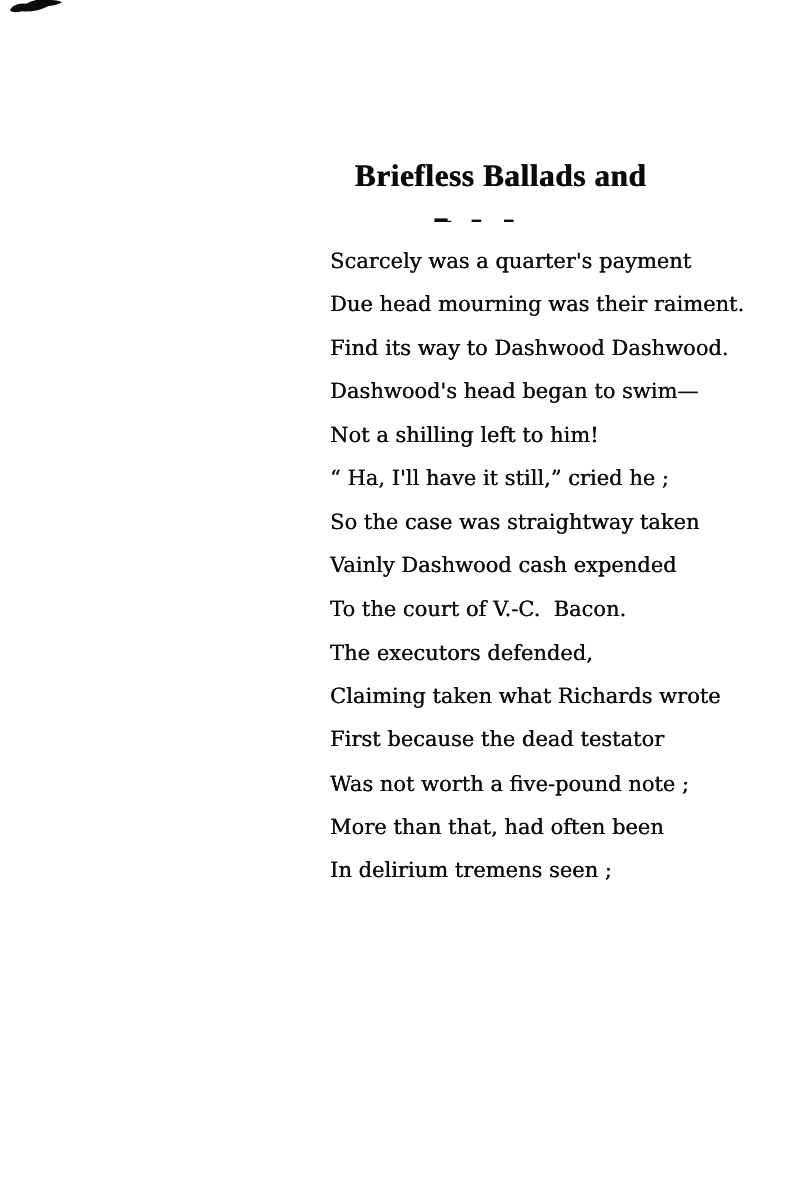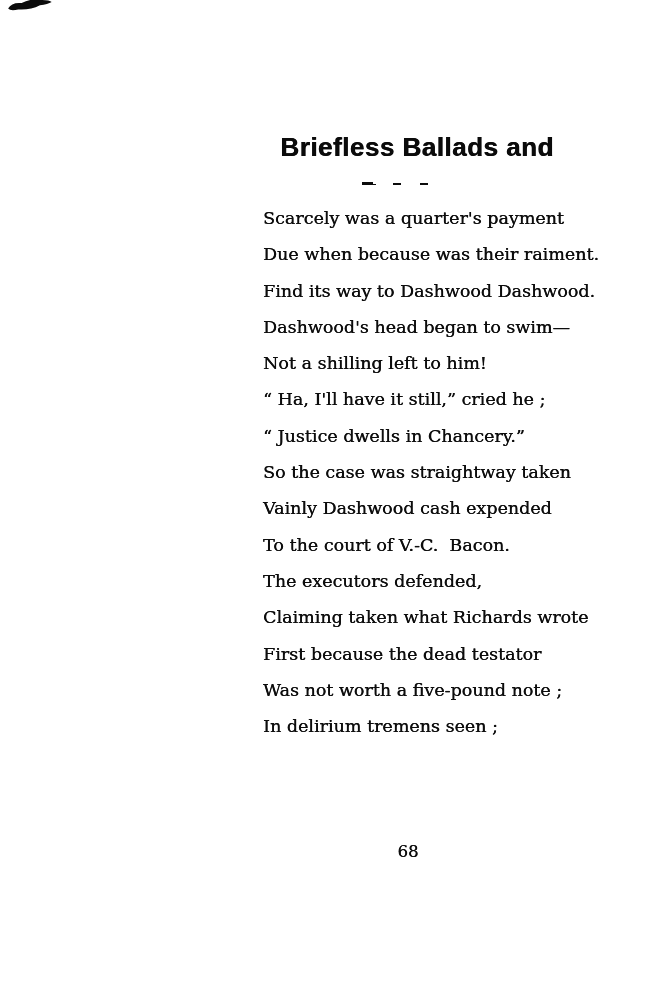--- a/index.html
+++ b/index.html
@@ -23,21 +23,21 @@
     top: -2px;
     transform: rotate(-6deg);
   }
   
   .title {
     position: absolute;
     left: 247px;
     top: 132px;
     width: 340px;
     text-align: center;
-    font-family: Liberation Sans, sans-serif;
+    font-family: Liberation Serif, serif;
     font-size: 26px;
     font-weight: bold;
     letter-spacing: 0.5px;
     text-shadow: 0.6px 0 0 currentColor;
     color: #0b0b0b;
     white-space: nowrap;
   }
   .ornament {
     position: absolute;
     left: 362px;
@@ -50,21 +50,21 @@
   .ornament .dash {
     display: inline-block;
     height: 3px;
     background: #0b0b0b;
   }
   .ornament .d1 { width: 11px; box-shadow: 4px 1px 0 -1px #0b0b0b; }
   .ornament .d2 { width: 8px; height: 2px; }
   .ornament .d3 { width: 8px; height: 2px; }
   .poem {
     position: absolute;
-    left: 263px;
+    left: 275px;
     top: 200px;
     width: 360px;
   }
   .poem-line {
     font-size: 17.5px;
     line-height: 36.3px;
     white-space: pre-wrap;
     color: #0d0d0d;
     text-shadow: 0.3px 0 0 currentColor;
   }
@@ -91,31 +91,30 @@
   <div class="title">Briefless Ballads and</div>
 
   <div class="ornament">
     <span class="dash d1"></span>
     <span class="dash d2"></span>
     <span class="dash d3"></span>
   </div>
 
   <div class="poem">
     <div class="poem-line">Scarcely was a quarter's payment</div>
-    <div class="poem-line">Due when because was their raiment.</div>
+    <div class="poem-line">Due head mourning was their raiment.</div>
     <div class="poem-line">Find its way to Dashwood Dashwood.</div>
     <div class="poem-line">Dashwood's head began to swim—</div>
     <div class="poem-line">Not a shilling left to him!</div>
     <div class="poem-line">“ Ha, I'll have it still,” cried he ;</div>
-    <div class="poem-line">“ Justice dwells in Chancery.”</div>
     <div class="poem-line">So the case was straightway taken</div>
     <div class="poem-line">Vainly Dashwood cash expended</div>
     <div class="poem-line">To the court of V.-C.  Bacon.</div>
     <div class="poem-line">The executors defended,</div>
     <div class="poem-line">Claiming taken what Richards wrote</div>
     <div class="poem-line">First because the dead testator</div>
     <div class="poem-line">Was not worth a five-pound note ;</div>
+    <div class="poem-line">More than that, had often been</div>
     <div class="poem-line">In delirium tremens seen ;</div>
   </div>
 
-  <div class="page-number">68</div>
 
 </div>
 
 </body></html>

